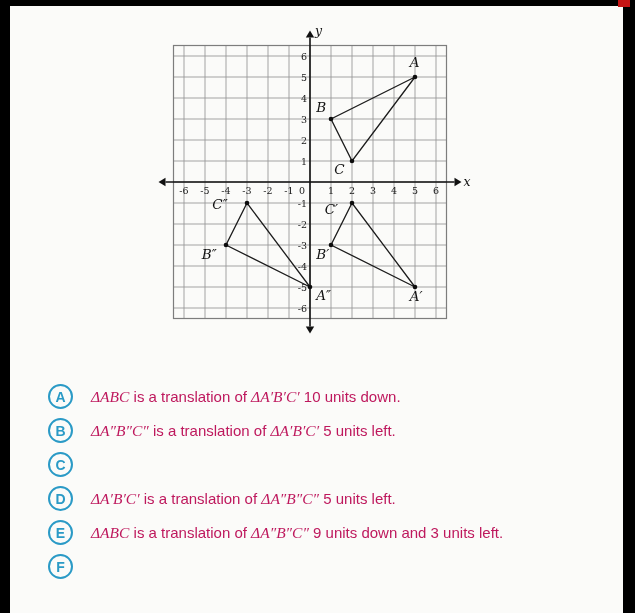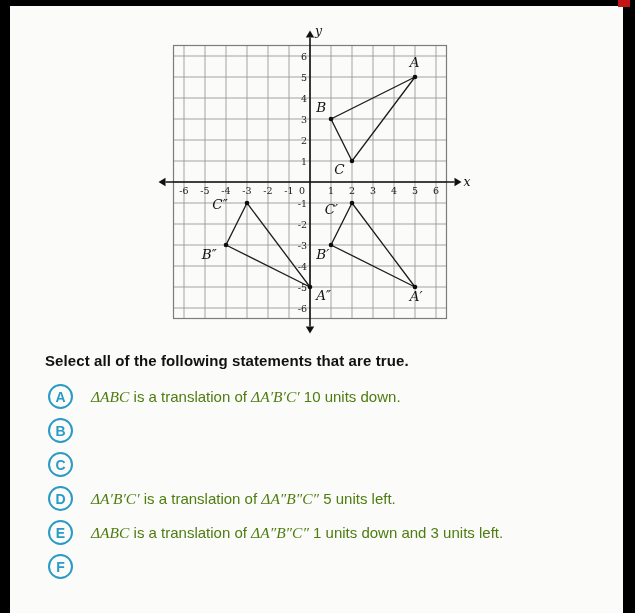--- a/index.html
+++ b/index.html
@@ -11,21 +11,21 @@
   .graph-wrap svg { overflow:visible; }
   .tick { font:9.5px "DejaVu Serif", serif; fill:#1a1a1a; }
   .ptlabel { font:italic 13.5px "DejaVu Serif", serif; fill:#111; }
   .axisletter { font:italic 12.5px "DejaVu Serif", serif; fill:#111; }
   .instruction { position:absolute; left:35px; top:346px; font-size:15px; font-weight:600; color:#111; letter-spacing:.1px; }
   .options { position:absolute; left:38px; top:378px; display:flex; flex-direction:column; gap:9px; }
   .option { display:flex; align-items:center; gap:18px; height:25px; }
   .badge { width:25px; height:25px; flex:0 0 25px; border:2px solid #2a9ac6; border-radius:50%;
            color:#2a9ac6; font:700 14px "Liberation Sans", sans-serif;
            display:flex; align-items:center; justify-content:center; background:#fbfbf9; }
-  .otext { font-size:15px; color:#4d7c0f; white-space:nowrap; }
+  .otext { font-size:15px; color:#be185d; white-space:nowrap; }
   .otext .m { font-style:italic; font-family:"Liberation Serif", serif; font-size:15.5px; }
 </style>
 </head>
 <body>
 
 <div class="corner-mark"></div>
 
 <div class="content">
 
   <div class="graph-wrap">
@@ -107,45 +107,45 @@
         <polygon points="154,259 70,217 91,175" fill="none" stroke="#1c1c1c" stroke-width="1.3"></polygon>
         <circle cx="154" cy="259" r="2.3" fill="#0d0d0d"></circle>
         <text x="160.3" y="271.6" text-anchor="start" class="ptlabel">A″</text>
         <circle cx="70" cy="217" r="2.3" fill="#0d0d0d"></circle>
         <text x="45.849999999999994" y="230.64999999999998" text-anchor="start" class="ptlabel">B″</text>
         <circle cx="91" cy="175" r="2.3" fill="#0d0d0d"></circle>
         <text x="56.349999999999994" y="181.3" text-anchor="start" class="ptlabel">C″</text>
       </svg>
   </div>
 
-  <div class="instruction">Select all of the following statements that are true.</div>
 
   <div class="options">
 
     <div class="option">
       <span class="badge">A</span>
       <span class="otext"><i class="m">ΔABC</i><span> is a translation of </span><i class="m">ΔA′B′C′</i><span> 10 units down.</span></span>
     </div>
 
     <div class="option">
       <span class="badge">B</span>
+      <span class="otext"><i class="m">ΔA″B″C″</i><span> is a translation of </span><i class="m">ΔA′B′C′</i><span> 5 units left.</span></span>
     </div>
 
     <div class="option">
       <span class="badge">C</span>
     </div>
 
     <div class="option">
       <span class="badge">D</span>
       <span class="otext"><i class="m">ΔA′B′C′</i><span> is a translation of </span><i class="m">ΔA″B″C″</i><span> 5 units left.</span></span>
     </div>
 
     <div class="option">
       <span class="badge">E</span>
-      <span class="otext"><i class="m">ΔABC</i><span> is a translation of </span><i class="m">ΔA″B″C″</i><span> 1 units down and 3 units left.</span></span>
+      <span class="otext"><i class="m">ΔABC</i><span> is a translation of </span><i class="m">ΔA″B″C″</i><span> 9 units down and 3 units left.</span></span>
     </div>
 
     <div class="option">
       <span class="badge">F</span>
     </div>
 
   </div>
 </div>
 
 </body></html>

